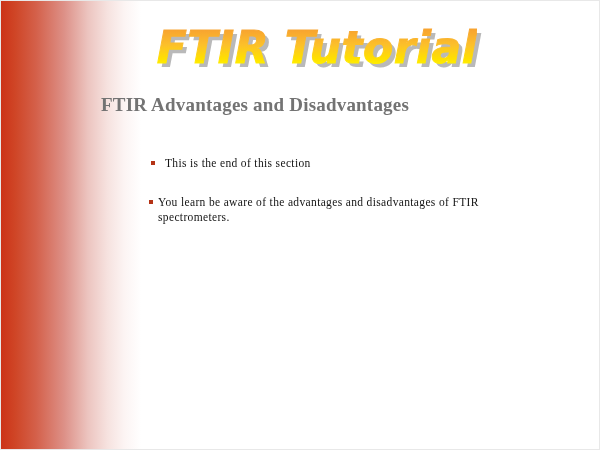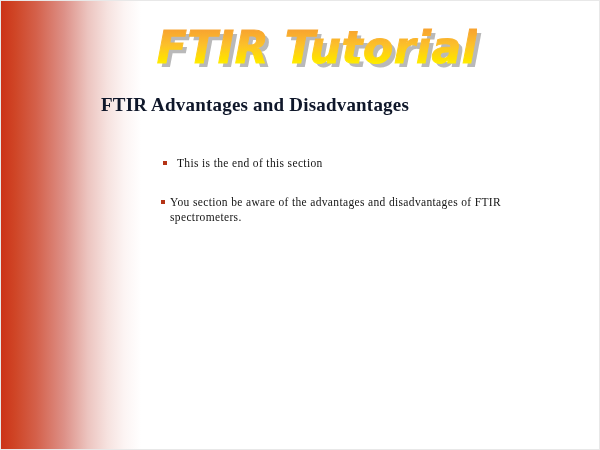--- a/index.html
+++ b/index.html
@@ -86,29 +86,29 @@
 
   
   #slide-heading {
     position: absolute;
     left: 100px;
     top: 93px;
     font-family: "Liberation Serif", "DejaVu Serif", serif;
     font-weight: bold;
     font-size: 19px;
     line-height: 22px;
-    color: #0f172a;
+    color: #737373;
     letter-spacing: 0.2px;
     white-space: nowrap;
   }
 
   
   #bullet-list {
     position: absolute;
-    left: 160px;
+    left: 148px;
     top: 155px;
     width: 382px;
   }
   .bullet-item {
     position: relative;
     margin-bottom: 24px;
     font-family: "Liberation Serif", "DejaVu Serif", serif;
     font-size: 11.5px;
     line-height: 15px;
     color: #141414;
@@ -151,19 +151,19 @@
 
   <div id="bullet-list">
 
     <div class="bullet-item first">
       <span class="bullet-dot"></span>
       <span class="bullet-text">This is the end of this section</span>
     </div>
 
     <div class="bullet-item tight">
       <span class="bullet-dot"></span>
-      <span class="bullet-text">You section be aware of the advantages and disadvantages of FTIR spectrometers.</span>
+      <span class="bullet-text">You learn be aware of the advantages and disadvantages of FTIR spectrometers.</span>
     </div>
 
 
   </div>
 
 </div>
 
 </body></html>

